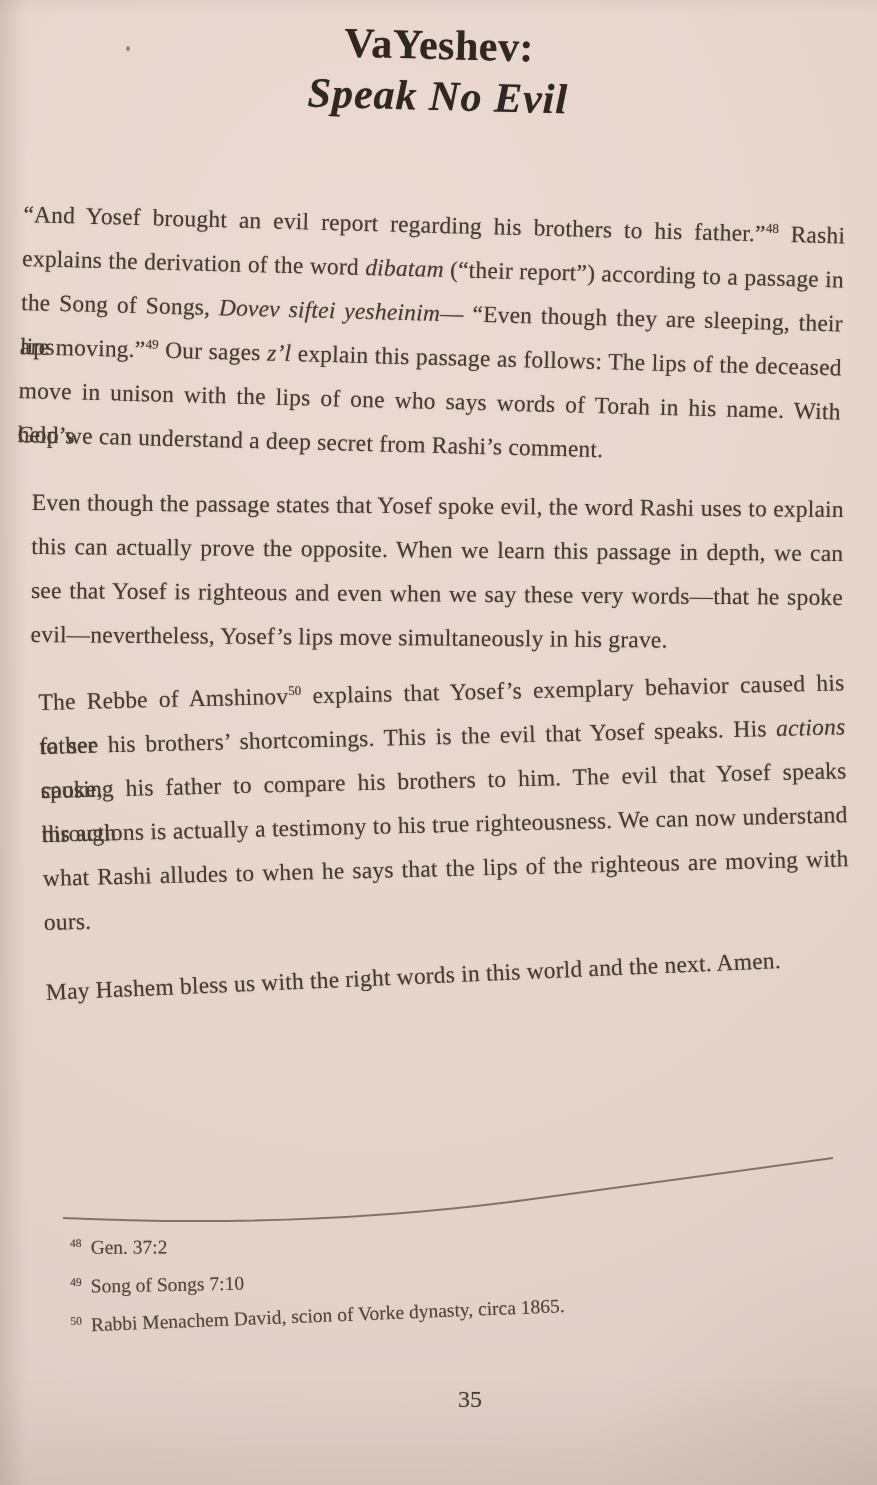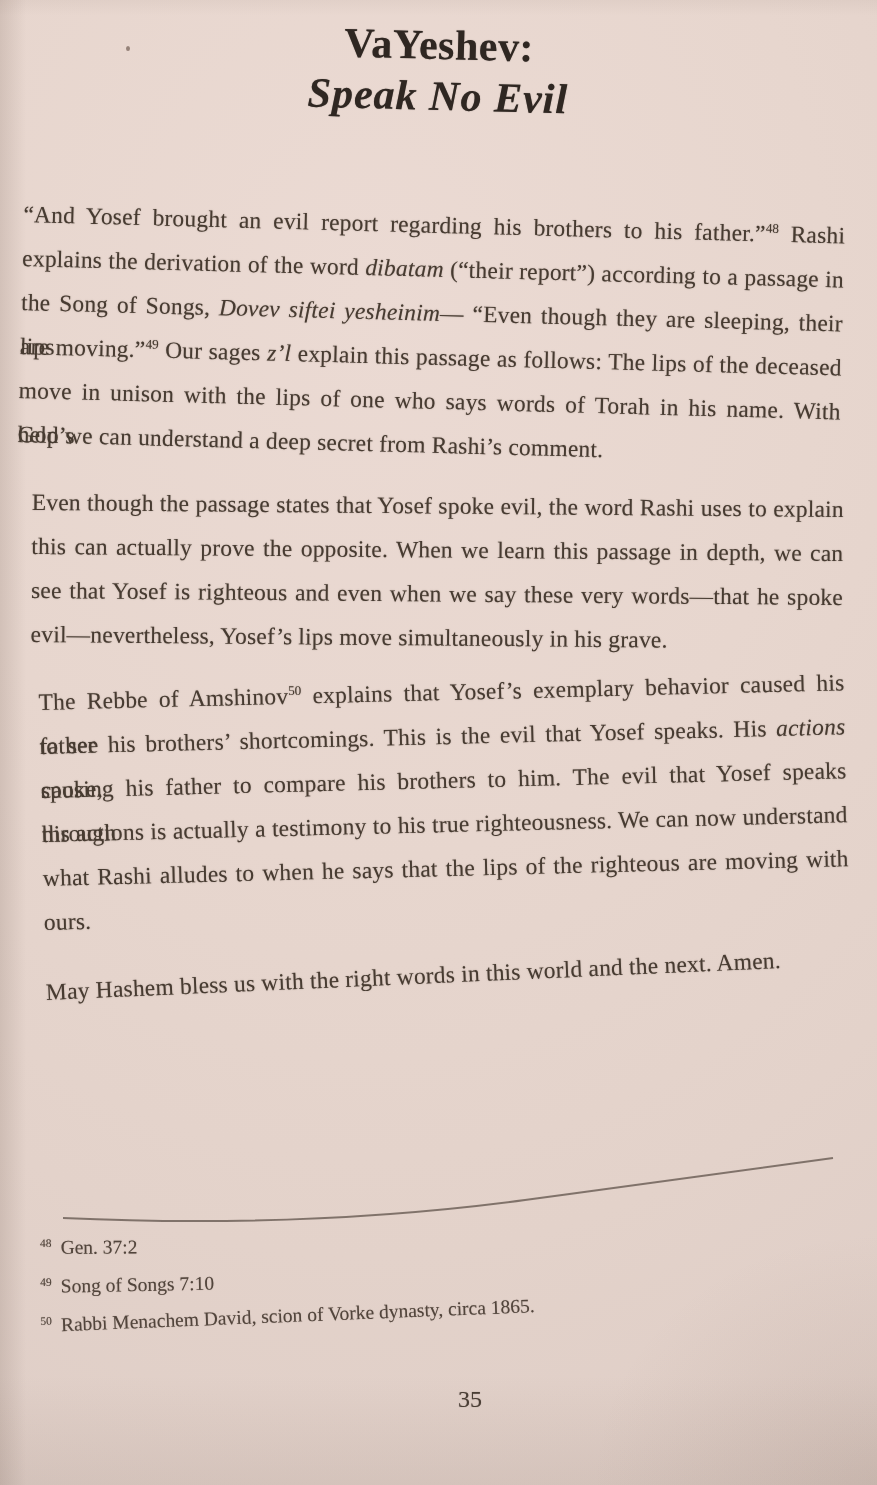--- a/index.html
+++ b/index.html
@@ -39,21 +39,21 @@
   .para sup{font-size:.56em;line-height:0;vertical-align:super;letter-spacing:0;}
   .para .it{font-style:italic;}
   .p1{width:822px;margin-left:24px;transform:rotate(1.5deg);transform-origin:0 0;}
   .p2{width:812px;margin-left:32px;margin-top:24px;transform:rotate(0.5deg);transform-origin:0 0;}
   .p3{width:806px;margin-left:38px;margin-top:24px;transform:rotate(-1.4deg);transform-origin:0 0;}
   .p4{margin-left:46px;margin-top:26px;transform:rotate(-2.5deg);transform-origin:0 50%;width:auto;}
   .p4 .line{text-align:left;text-align-last:auto;}
 
   .separator{position:absolute;left:55px;top:1154px;width:785px;height:74px;}
 
-  .footnotes{position:absolute;left:40px;top:1236px;width:780px;color:#52453c;}
+  .footnotes{position:absolute;left:70px;top:1236px;width:780px;color:#52453c;}
   .footnote{font-size:19.5px;line-height:24px;margin-bottom:15px;
     text-shadow:0 0 1px rgba(82,69,60,.45);}
   .fn-marker{font-size:11.5px;vertical-align:super;line-height:0;margin-right:9px;}
   .fn1{transform:rotate(-0.4deg);transform-origin:0 0;}
   .fn2{transform:rotate(-1.1deg);transform-origin:0 0;}
   .fn3{transform:rotate(-2.3deg);transform-origin:0 0;}
 
   .page-number{position:absolute;top:1386px;left:0;width:940px;text-align:center;
     font-size:24px;color:#4a3e35;text-shadow:0 0 1px rgba(74,62,53,.5);}
 </style>

